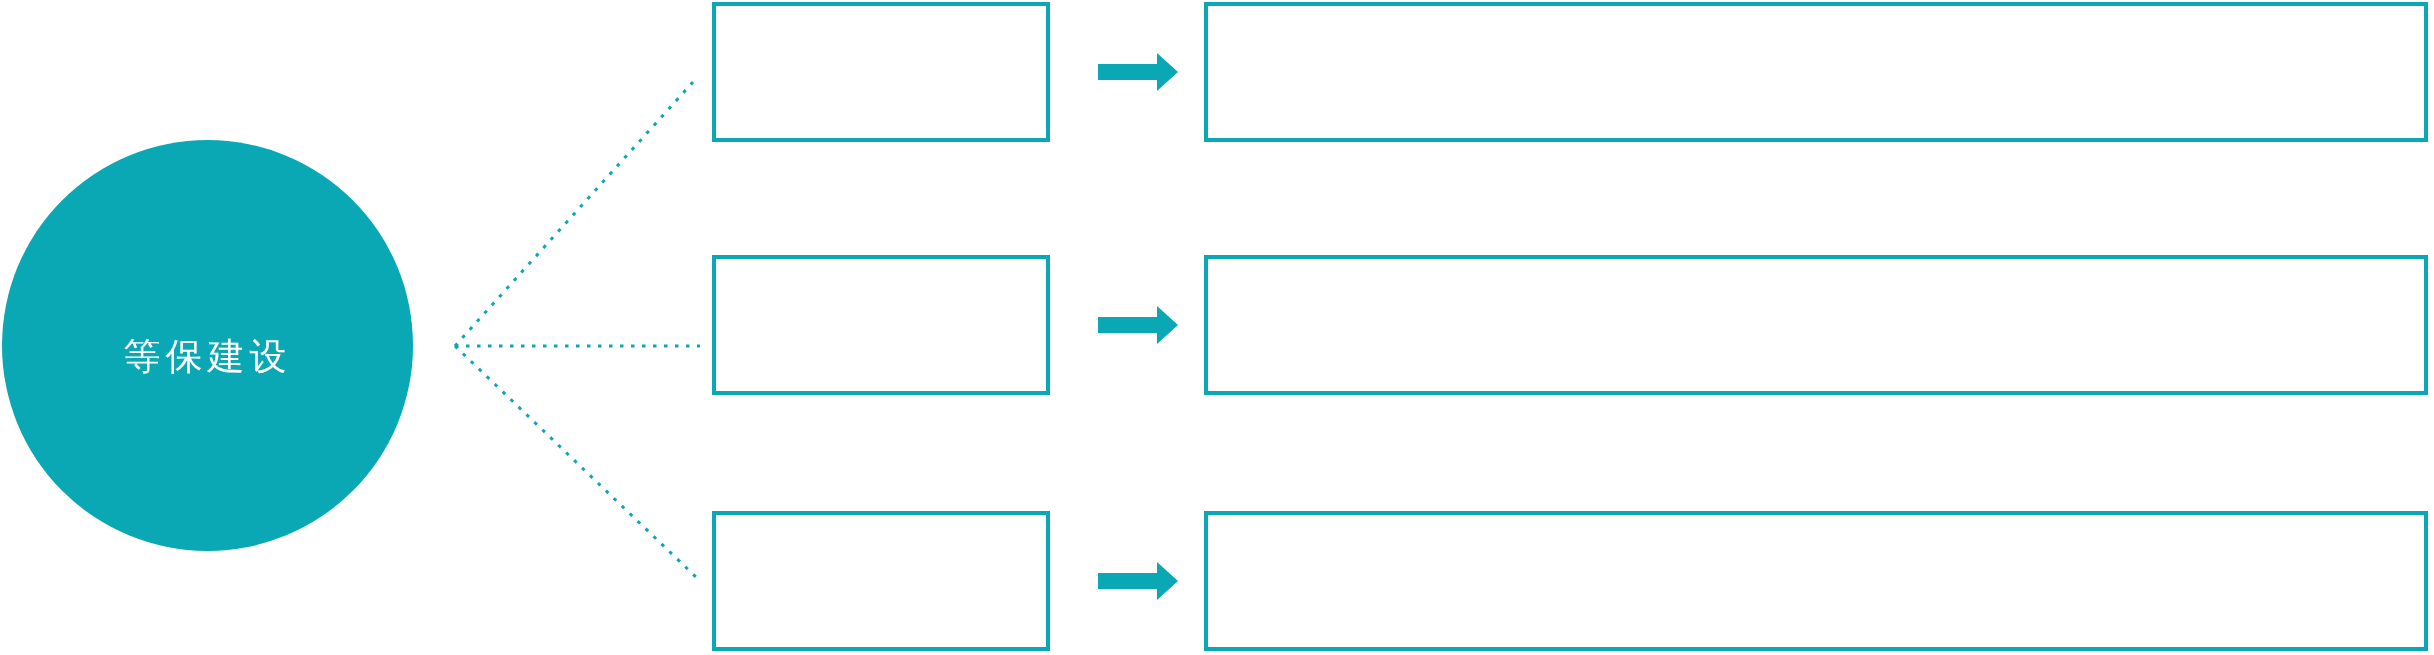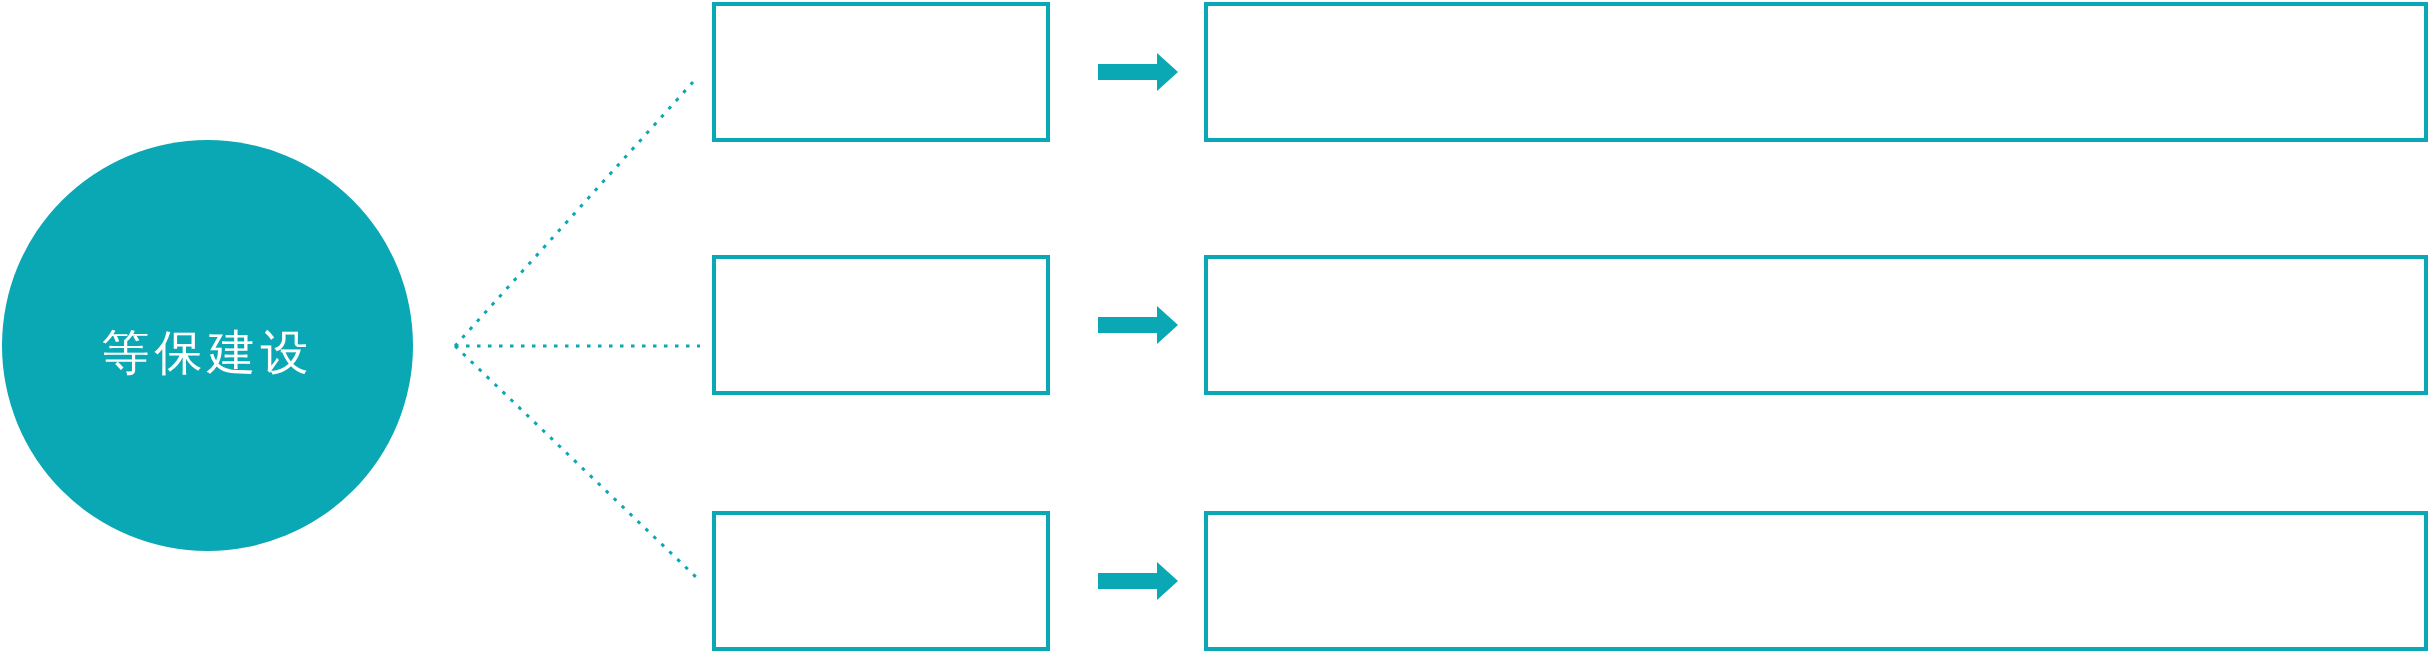--- a/index.html
+++ b/index.html
@@ -29,27 +29,26 @@
     border-radius: 50%;
     background: var(--accent);
     display: flex;
     flex-direction: column;
     align-items: center;
     justify-content: center;
     padding-top: 22px;
   }
   .hub-circle .hub-label-line {
     color: var(--text-on-accent);
-    font-size: 48px;
+    font-size: 37px;
     font-weight: 300;
     line-height: 73px;
     letter-spacing: 5px;
     text-align: left;
     white-space: nowrap;
-    font-family: Liberation Mono, monospace;
   }
 
   
   .connector-overlay {
     position: absolute;
     left: 0;
     top: 0;
     width: 2434px;
     height: 655px;
     pointer-events: none;

